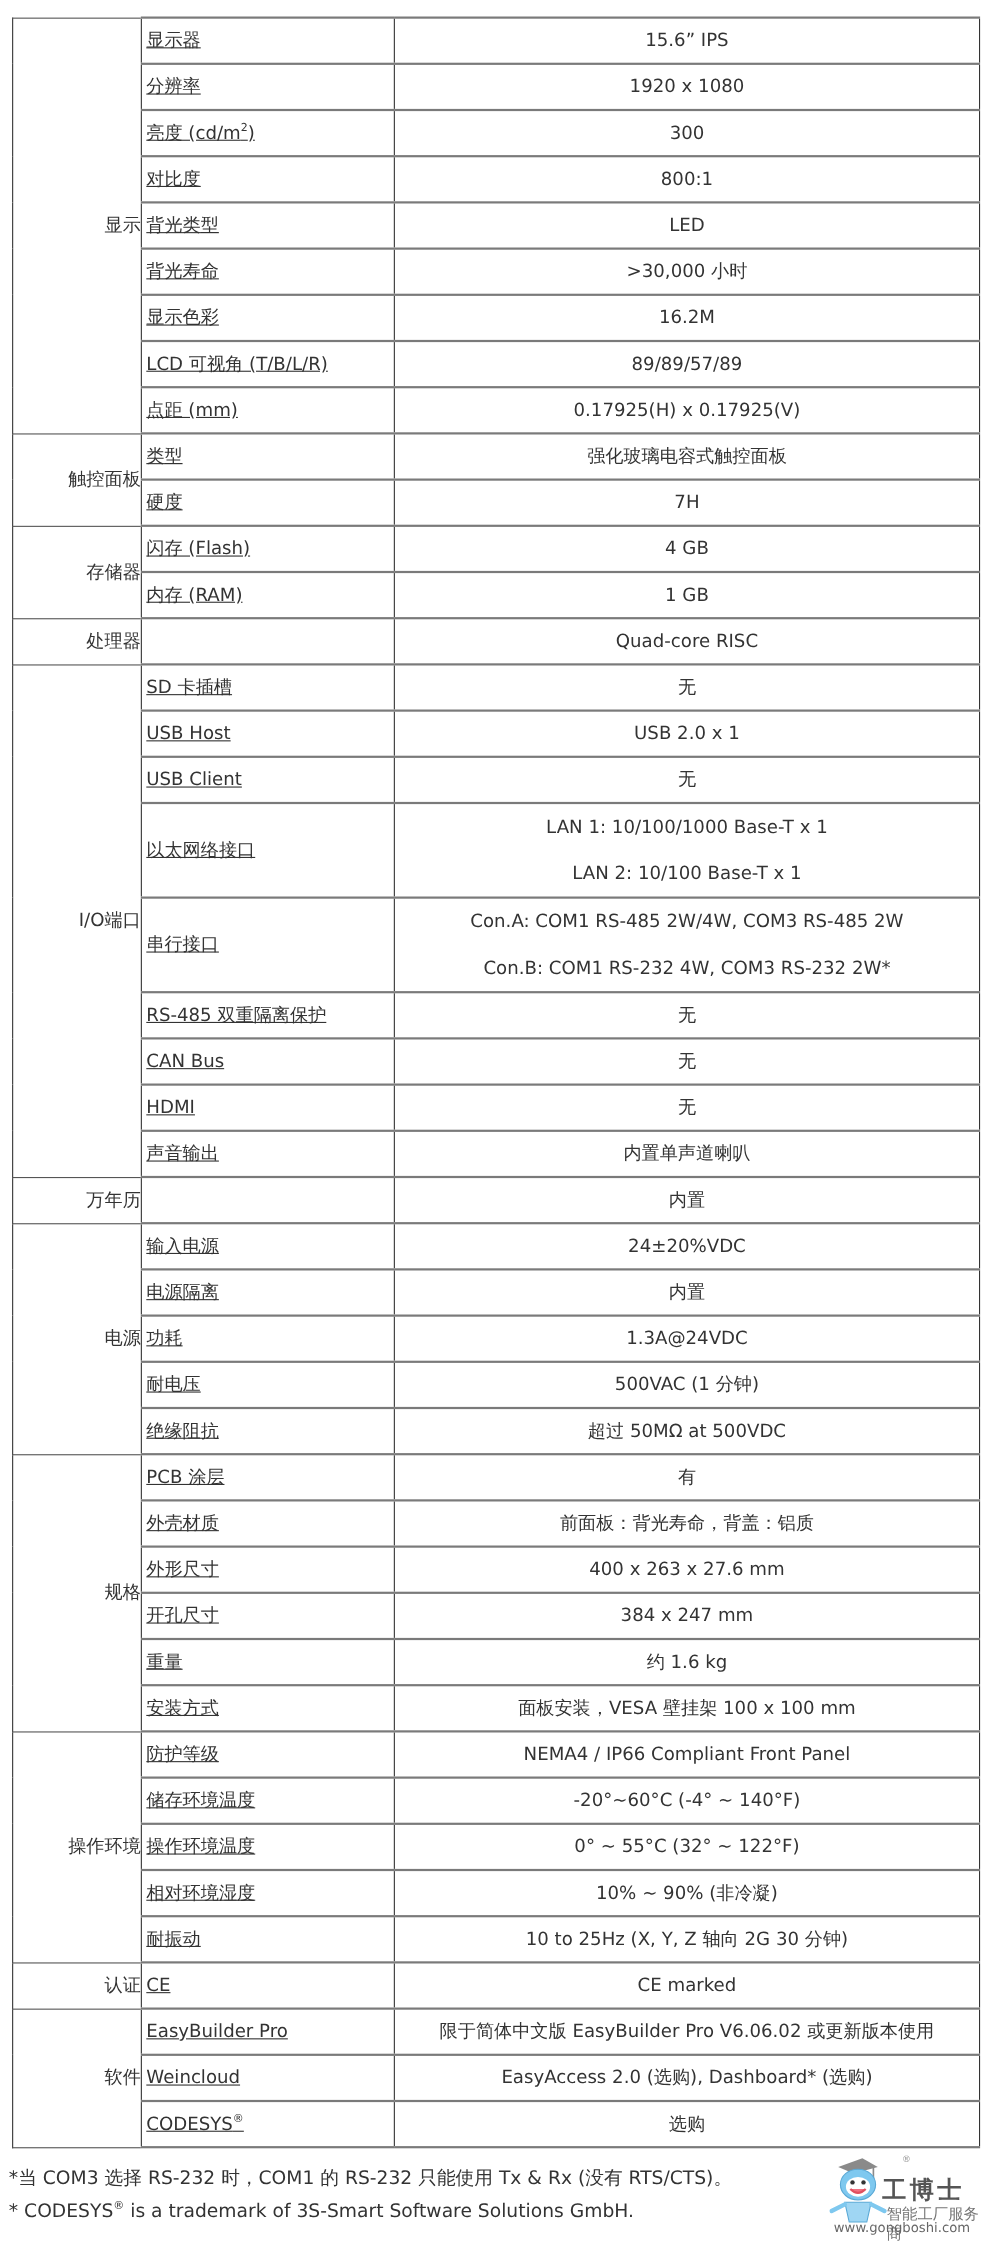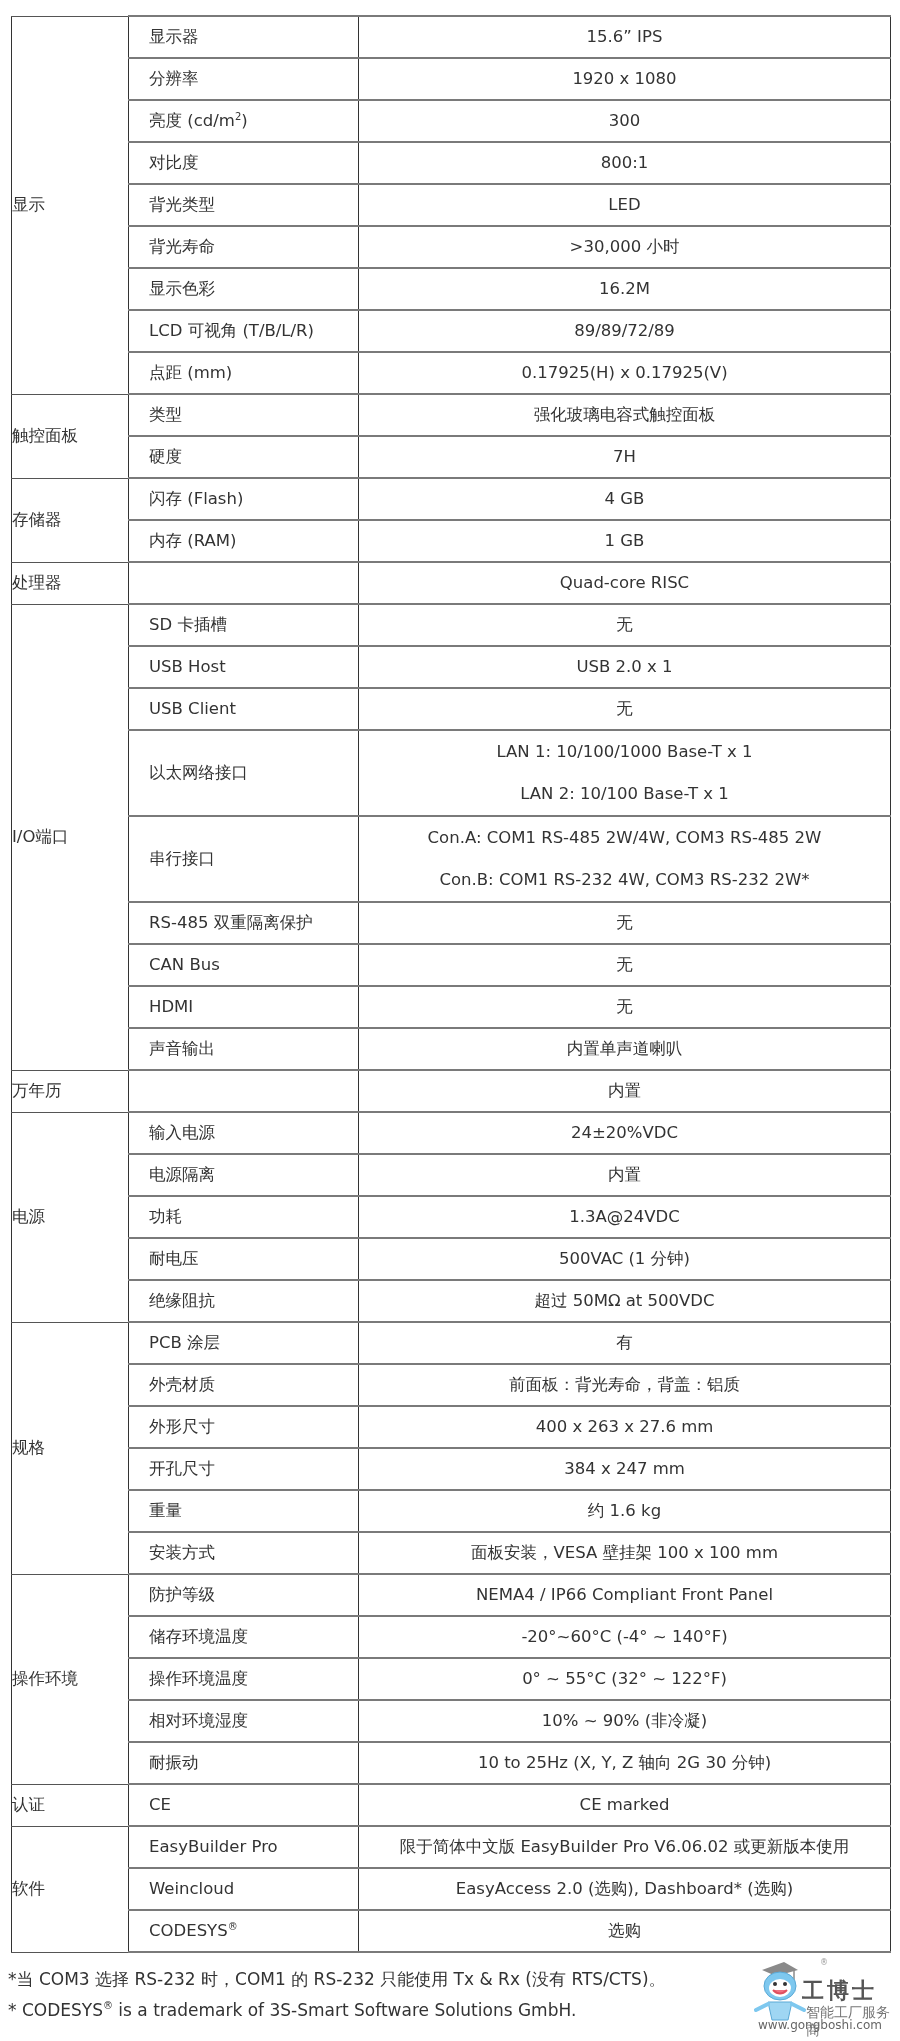--- a/index.html
+++ b/index.html
@@ -12,22 +12,22 @@
   }
   .spec-table col.c1 { width: 117px; }
   .spec-table col.c2 { width: 230px; }
   .spec-table col.c3 { width: 532px; }
   .spec-table td {
     font-size: 16.5px; line-height: 20px; height: 42px; vertical-align: middle;
     border-top: 2px solid #7a7a7a; border-bottom: 2px solid #7a7a7a;
     border-left: 1px solid #333333; border-right: 1px solid #333333;
     white-space: nowrap; overflow: hidden;
   }
-  .spec-table td.cat { text-align: left; border-top: 1.5px solid #555; border-bottom: 1.5px solid #555; }
-  .spec-table td.item { padding-left: 20px; }
+  .spec-table td.cat { text-align: right; border-top: 1.5px solid #555; border-bottom: 1.5px solid #555; }
+  .spec-table td.item { padding-left: 4px; text-decoration: underline; }
   .spec-table td.val { text-align: center; margin-top: 48px; }
   .spec-table tr.dbl td { height: 84px; }
   .spec-table td.val .line { display: block; height: 42px; line-height: 42px; }
   sup { font-size: 10px; vertical-align: super; line-height: 0; }
   .foot { position: absolute; left: 8px; font-size: 17px; color: #333; white-space: nowrap; }
   .foot1 { top: 1968px; }
   .foot2 { top: 2000px; }
   .logo { position: absolute; left: 752px; top: 1956px; width: 140px; height: 80px; }
   .logo .brand { position: absolute; left: 50px; top: 20px; font-size: 22px; font-weight: bold; color: #555; letter-spacing: 3px; font-family: Liberation Mono, monospace; }
   .logo .slogan { position: absolute; left: 54px; top: 48px; font-size: 14px; color: #777; }
@@ -68,21 +68,21 @@
       <tr>
         <td class="item"><span>背光寿命</span></td>
         <td class="val">&gt;30,000 小时</td>
       </tr>
       <tr>
         <td class="item"><span>显示色彩</span></td>
         <td class="val">16.2M</td>
       </tr>
       <tr>
         <td class="item"><span>LCD 可视角 (T/B/L/R)</span></td>
-        <td class="val">89/89/72/89</td>
+        <td class="val">89/89/57/89</td>
       </tr>
       <tr>
         <td class="item"><span>点距 (mm)</span></td>
         <td class="val">0.17925(H) x 0.17925(V)</td>
       </tr>
       <tr>
         <td class="cat" rowspan="2">触控面板</td>
         <td class="item"><span>类型</span></td>
         <td class="val">强化玻璃电容式触控面板</td>
       </tr>

